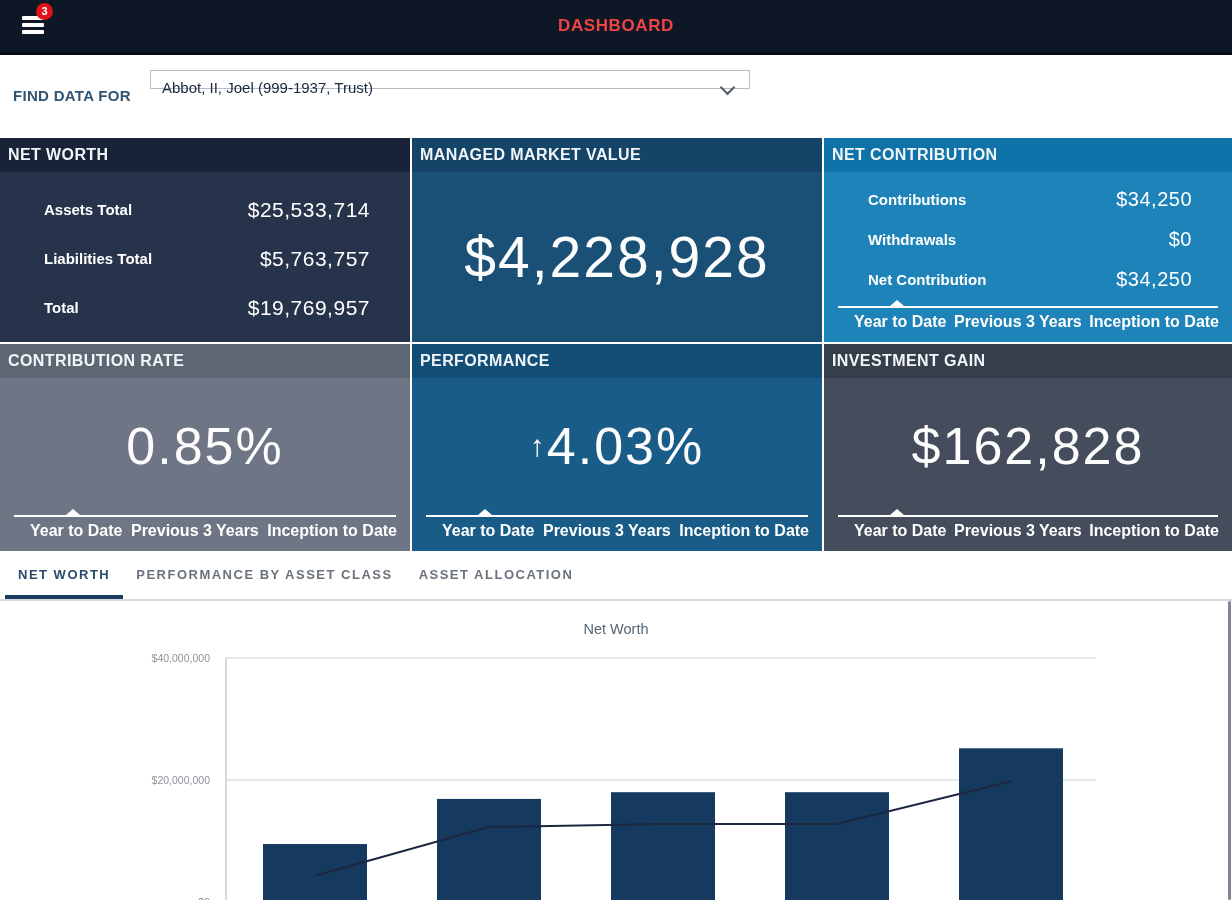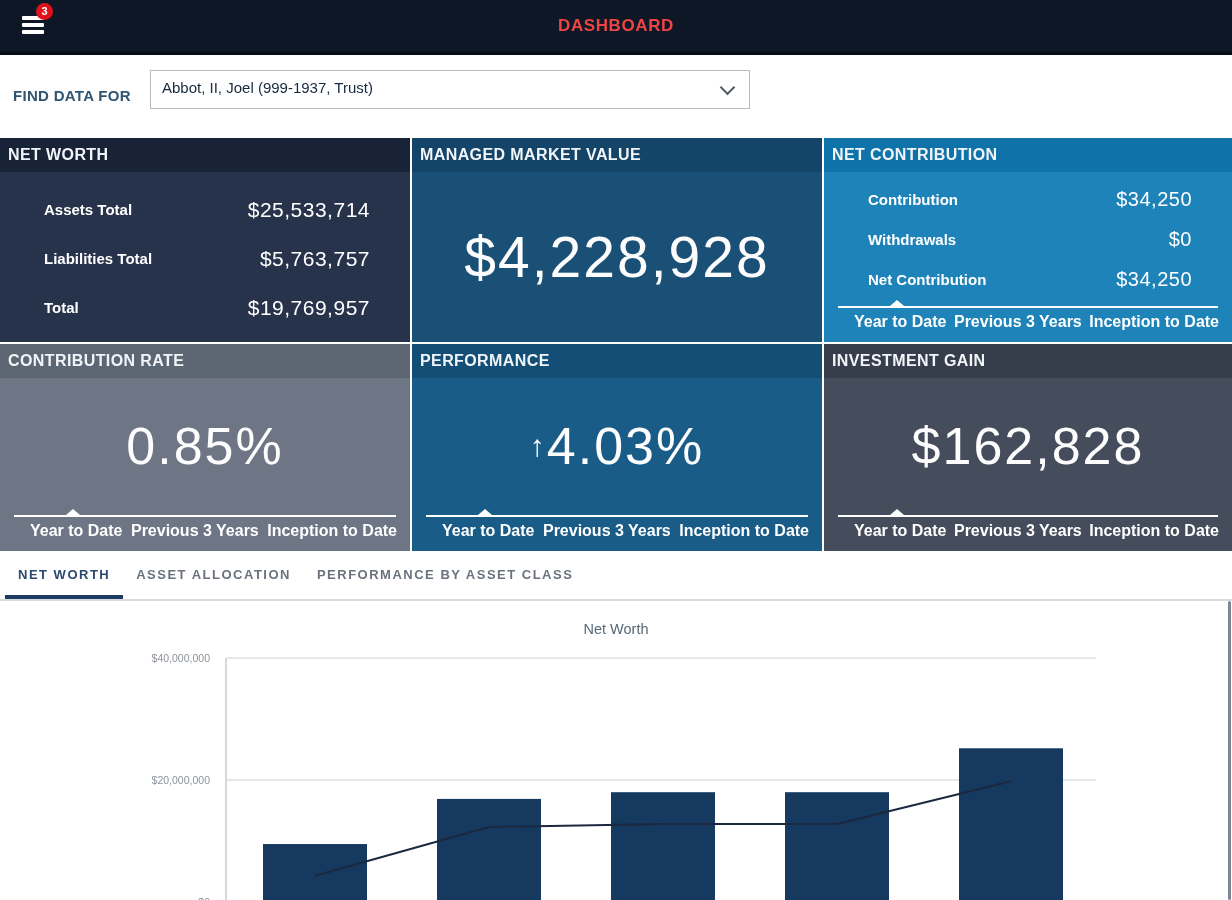--- a/index.html
+++ b/index.html
@@ -10,21 +10,21 @@
   .hamburger{position:absolute;left:22px;top:16px;width:22px;height:20px;cursor:pointer;}
   .hamburger span{display:block;width:22px;height:4px;background:#fff;border-radius:1px;margin-bottom:3px;}
   .menu-badge{position:absolute;left:36px;top:3px;min-width:17px;height:17px;border-radius:9px;
     background:#e01219;color:#fff;font-size:11px;font-weight:bold;text-align:center;line-height:17px;}
   .topbar-title{position:absolute;left:0;top:0;width:100%;height:52px;line-height:52px;text-align:center;
     color:#ef4444;font-size:17px;font-weight:bold;letter-spacing:.6px;}
   
   .finder-row{position:absolute;top:59px;left:0;width:1232px;height:83px;background:#fff;}
   .finder-label{position:absolute;left:13px;top:74px;transform:translateY(-50%);
     color:#315470;font-size:15px;font-weight:bold;letter-spacing:.3px;top:27px;transform:none;line-height:20px;}
-  .finder-select{position:absolute;left:150px;top:11px;width:600px;height:39px;background:#fff;
+  .finder-select{position:absolute;left:150px;top:11px;width:600px;height:19px;background:#fff;
     border:1px solid #b6bcc2;box-sizing:border-box;color:#16293f;font-size:15px;line-height:33px;
     padding-left:11px;cursor:pointer;}
   .chev-down{position:absolute;right:16px;top:11px;width:9px;height:9px;
     border-right:2px solid #555b63;border-bottom:2px solid #555b63;transform:rotate(45deg);}
   .hide-tiles{position:absolute;right:18px;top:82px;color:#8d939b;font-size:12px;font-weight:bold;
     letter-spacing:1.2px;cursor:pointer;top:82px;}
   .chev-up{display:inline-block;width:8px;height:8px;border-left:2px solid #8d939b;
     border-top:2px solid #8d939b;transform:rotate(45deg) translateY(3px);margin-left:8px;}
   
   .tiles{position:absolute;top:138px;left:0;width:1232px;height:413px;background:#fff;
@@ -121,21 +121,21 @@
     <div class="tile-body">
       <div class="big-value" style="font-size:57px;">$4,228,928</div>
     </div>
   </div>
 
   <div class="tile t-netcontrib">
     <div class="tile-header">NET CONTRIBUTION</div>
     <div class="tile-body">
       <div class="stat-rows compact">
         <div class="stat-row">
-          <span class="lbl">Contribution</span>
+          <span class="lbl">Contributions</span>
           <span class="val">$34,250</span>
         </div>
         <div class="stat-row">
           <span class="lbl">Withdrawals</span>
           <span class="val">$0</span>
         </div>
         <div class="stat-row">
           <span class="lbl">Net Contribution</span>
           <span class="val">$34,250</span>
         </div>
@@ -199,22 +199,22 @@
           <span>Previous 3 Years</span>
           <span>Inception to Date</span>
         </div>
       </div>
     </div>
   </div>
 </div>
 
 <div class="section-tabs">
   <div class="stab active">NET WORTH</div>
+  <div class="stab">PERFORMANCE BY ASSET CLASS</div>
   <div class="stab">ASSET ALLOCATION</div>
-  <div class="stab">PERFORMANCE BY ASSET CLASS</div>
 </div>
 
 <div class="chart-section">
   <svg class="chart-svg" width="1232" height="299" viewBox="0 0 1232 299">
       <line x1="226" y1="57" x2="1096" y2="57" stroke="#dcdfe2" stroke-width="1.5"></line>
       <text x="210" y="60.5" text-anchor="end" fill="#8d939b" font-size="10.5">$40,000,000</text>
       <line x1="226" y1="179" x2="1096" y2="179" stroke="#dcdfe2" stroke-width="1.5"></line>
       <text x="210" y="182.5" text-anchor="end" fill="#8d939b" font-size="10.5">$20,000,000</text>
       <line x1="226" y1="301" x2="1096" y2="301" stroke="#dcdfe2" stroke-width="1.5"></line>
       <text x="210" y="304.5" text-anchor="end" fill="#8d939b" font-size="10.5">$0</text>

